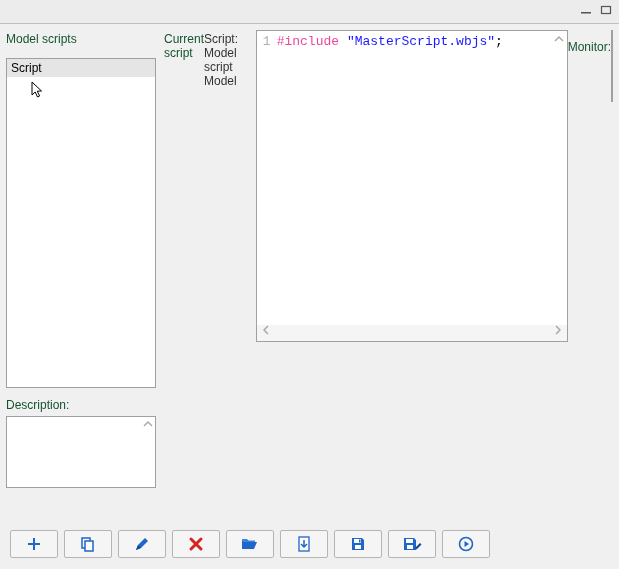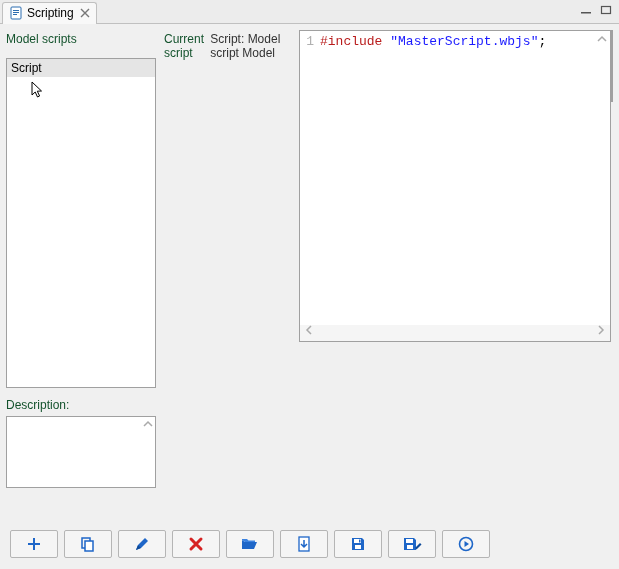--- a/index.html
+++ b/index.html
@@ -128,21 +128,21 @@
     color: #b0b0b0;
     background: #fff;
   }
   .editor-gutter div { padding-right: 4px; height: 17px; line-height: 17px; }
   .editor-content {
     position: absolute;
     left: 20px; top: 2px; right: 16px;
     white-space: pre;
     line-height: 17px;
   }
-  .code-keyword { color: #b91c1c; }
+  .code-keyword { color: #ec4899; }
   .code-string  { color: #1a1aff; }
   .editor-hscroll {
     position: absolute;
     left: 0; right: 0; bottom: 0; height: 16px;
     background: #f5f5f5;
     display: flex; justify-content: space-between;
     color: #888;
   }
   .editor-hscroll span { padding: 0 4px; }
   .editor-vstub {
@@ -166,36 +166,20 @@
     align-items: center;
     justify-content: center;
     cursor: pointer;
   }
   svg { display: block; }
 </style>
 </head>
 <body>
 
 <div class="tab-bar">
-  <div class="tab">
-    <span class="tab-icon">
-      <svg width="14" height="14" viewBox="0 0 14 14">
-        <rect x="2" y="1" width="10" height="12" rx="1" fill="#fff" stroke="#2b6cb0"></rect>
-        <rect x="4" y="4" width="6" height="1" fill="#2b6cb0"></rect>
-        <rect x="4" y="6" width="6" height="1" fill="#2b6cb0"></rect>
-        <rect x="4" y="8" width="4" height="1" fill="#2b6cb0"></rect>
-      </svg>
-    </span>
-    <span>Scripting</span>
-    <span style="color:#777; margin-left:2px;">
-      <svg width="10" height="10" viewBox="0 0 10 10">
-          <path d="M1 1 L9 9 M9 1 L1 9" stroke="#777" stroke-width="1.4"></path>
-        </svg>
-    </span>
-  </div>
   <div class="window-controls">
     <div class="win-ctrl">
       <svg width="12" height="10" viewBox="0 0 12 10">
           <rect x="1" y="7" width="10" height="1.5" fill="#555"></rect>
         </svg>
     </div>
     <div class="win-ctrl">
       <svg width="12" height="10" viewBox="0 0 12 10">
           <rect x="1.5" y="1.5" width="9" height="7" fill="none" stroke="#555" stroke-width="1.2"></rect>
         </svg>
@@ -245,20 +229,21 @@
               <path d="M7 1 L3 5 L7 9" fill="none" stroke="#aaa" stroke-width="1.5"></path>
             </svg>
         </span>
         <span>
           <svg width="10" height="10">
               <path d="M3 1 L7 5 L3 9" fill="none" stroke="#aaa" stroke-width="1.5"></path>
             </svg>
         </span>
       </div>
     </div>
+    <div class="section-label bottom-row">Monitor:</div>
     <div class="monitor-box">
       <div class="scroll-stub scroll-chev">
         <svg width="10" height="10">
             <path d="M1 7 L5 3 L9 7" fill="none" stroke="#aaa" stroke-width="1.5"></path>
           </svg>
       </div>
     </div>
   </div>
 </div>
 

